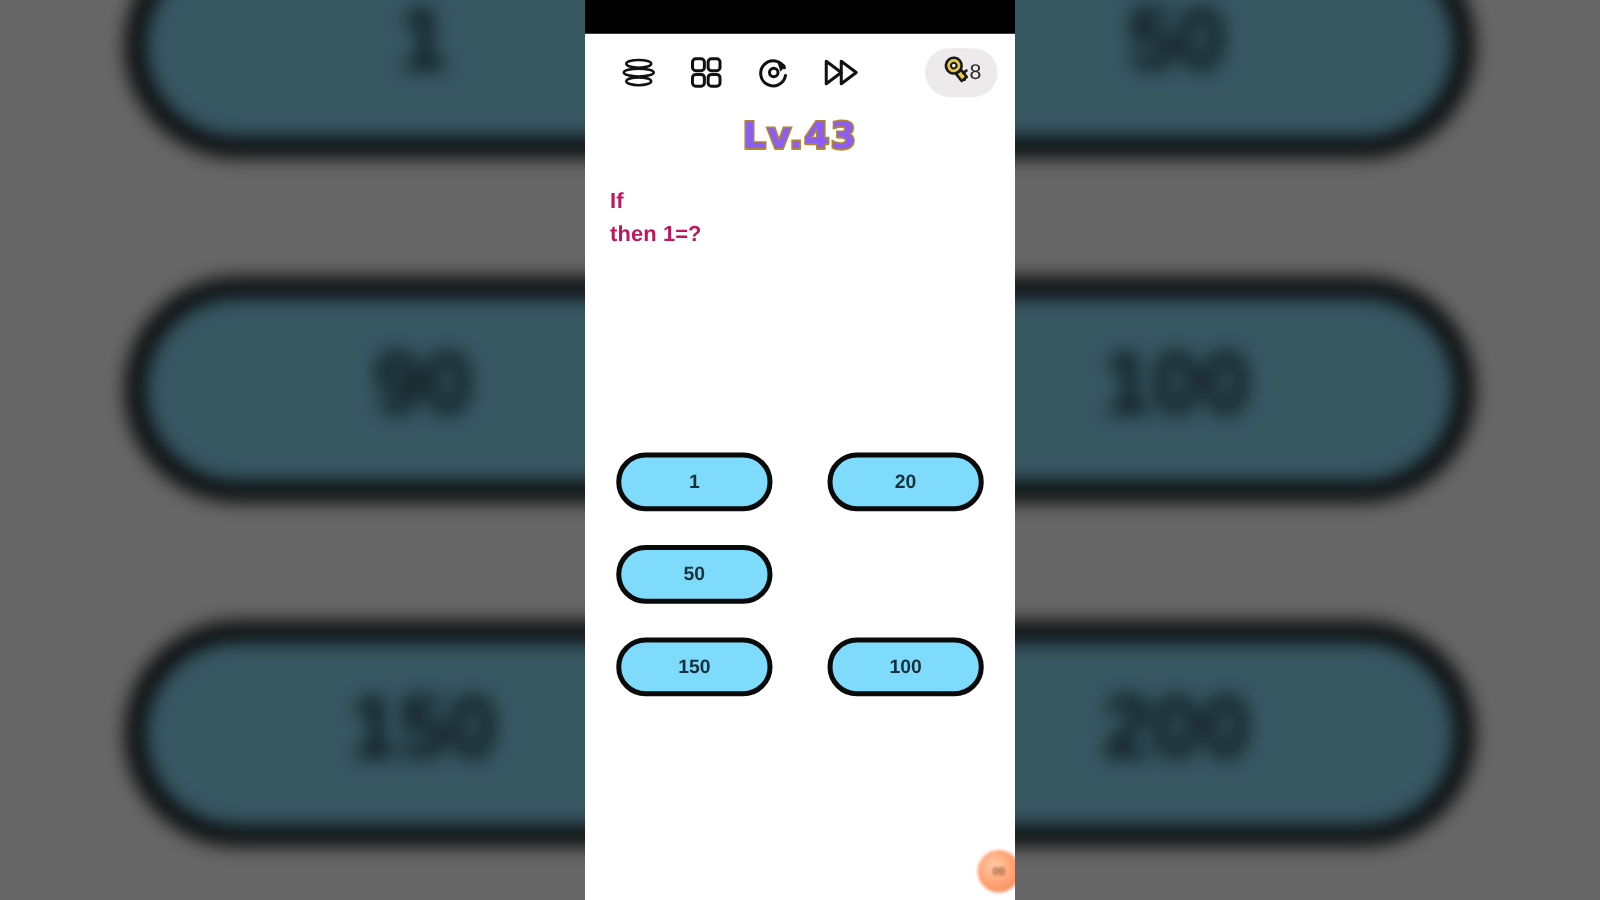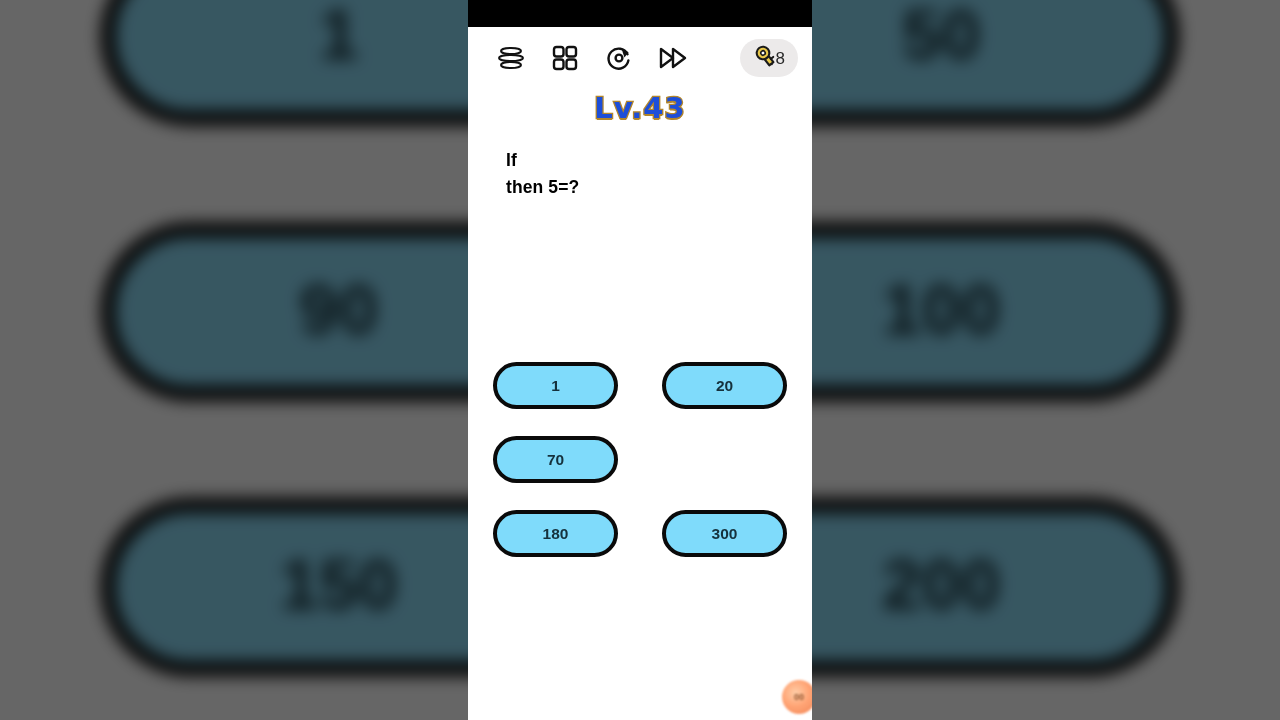--- a/index.html
+++ b/index.html
@@ -93,34 +93,34 @@
   .level-wrap{
     text-align:center;
     margin-top:2px;
   }
   .level-title{
     display:inline-block;
     font-family:"DejaVu Sans", sans-serif;
     font-size:29px;
     font-weight:700;
     letter-spacing:1px;
-    color:#1d4ed8;
+    color:#8b5cf6;
     -webkit-text-stroke:2.6px #b2862c;
     paint-order:stroke fill;
     text-shadow:0 2px 0 #b2862c;
   }
 
   
   .question{
     margin-top:22px;
-    padding:0 38px;
+    padding:0 20px;
     font-size:17.5px;
     font-weight:700;
     line-height:1.52;
-    color:#000000;
+    color:#be185d;
     letter-spacing:0.1px;
   }
   .q-line{ white-space:nowrap; }
 
   
   .options{
     position:absolute;
     left:50%; top:362px;
     transform:translateX(-50%);
     width:294px;
@@ -236,34 +236,34 @@
         <span class="key-count">8</span>
       </div>
     </div>
 
     <div class="level-wrap">
       <span class="level-title">Lv.43</span>
     </div>
 
     <div class="question">
       <div class="q-line">If</div>
-      <div class="q-line">then 5=?</div>
+      <div class="q-line">then 1=?</div>
     </div>
 
     <div class="options">
       <div class="opt-row">
         <div class="opt">1</div>
         <div class="opt">20</div>
       </div>
       <div class="opt-row">
-        <div class="opt">70</div>
+        <div class="opt">50</div>
       </div>
       <div class="opt-row">
-        <div class="opt">180</div>
-        <div class="opt">300</div>
+        <div class="opt">150</div>
+        <div class="opt">100</div>
       </div>
     </div>
 
     <div class="watermark">00</div>
 
   </div>
 
 </div>
 
 </body></html>

